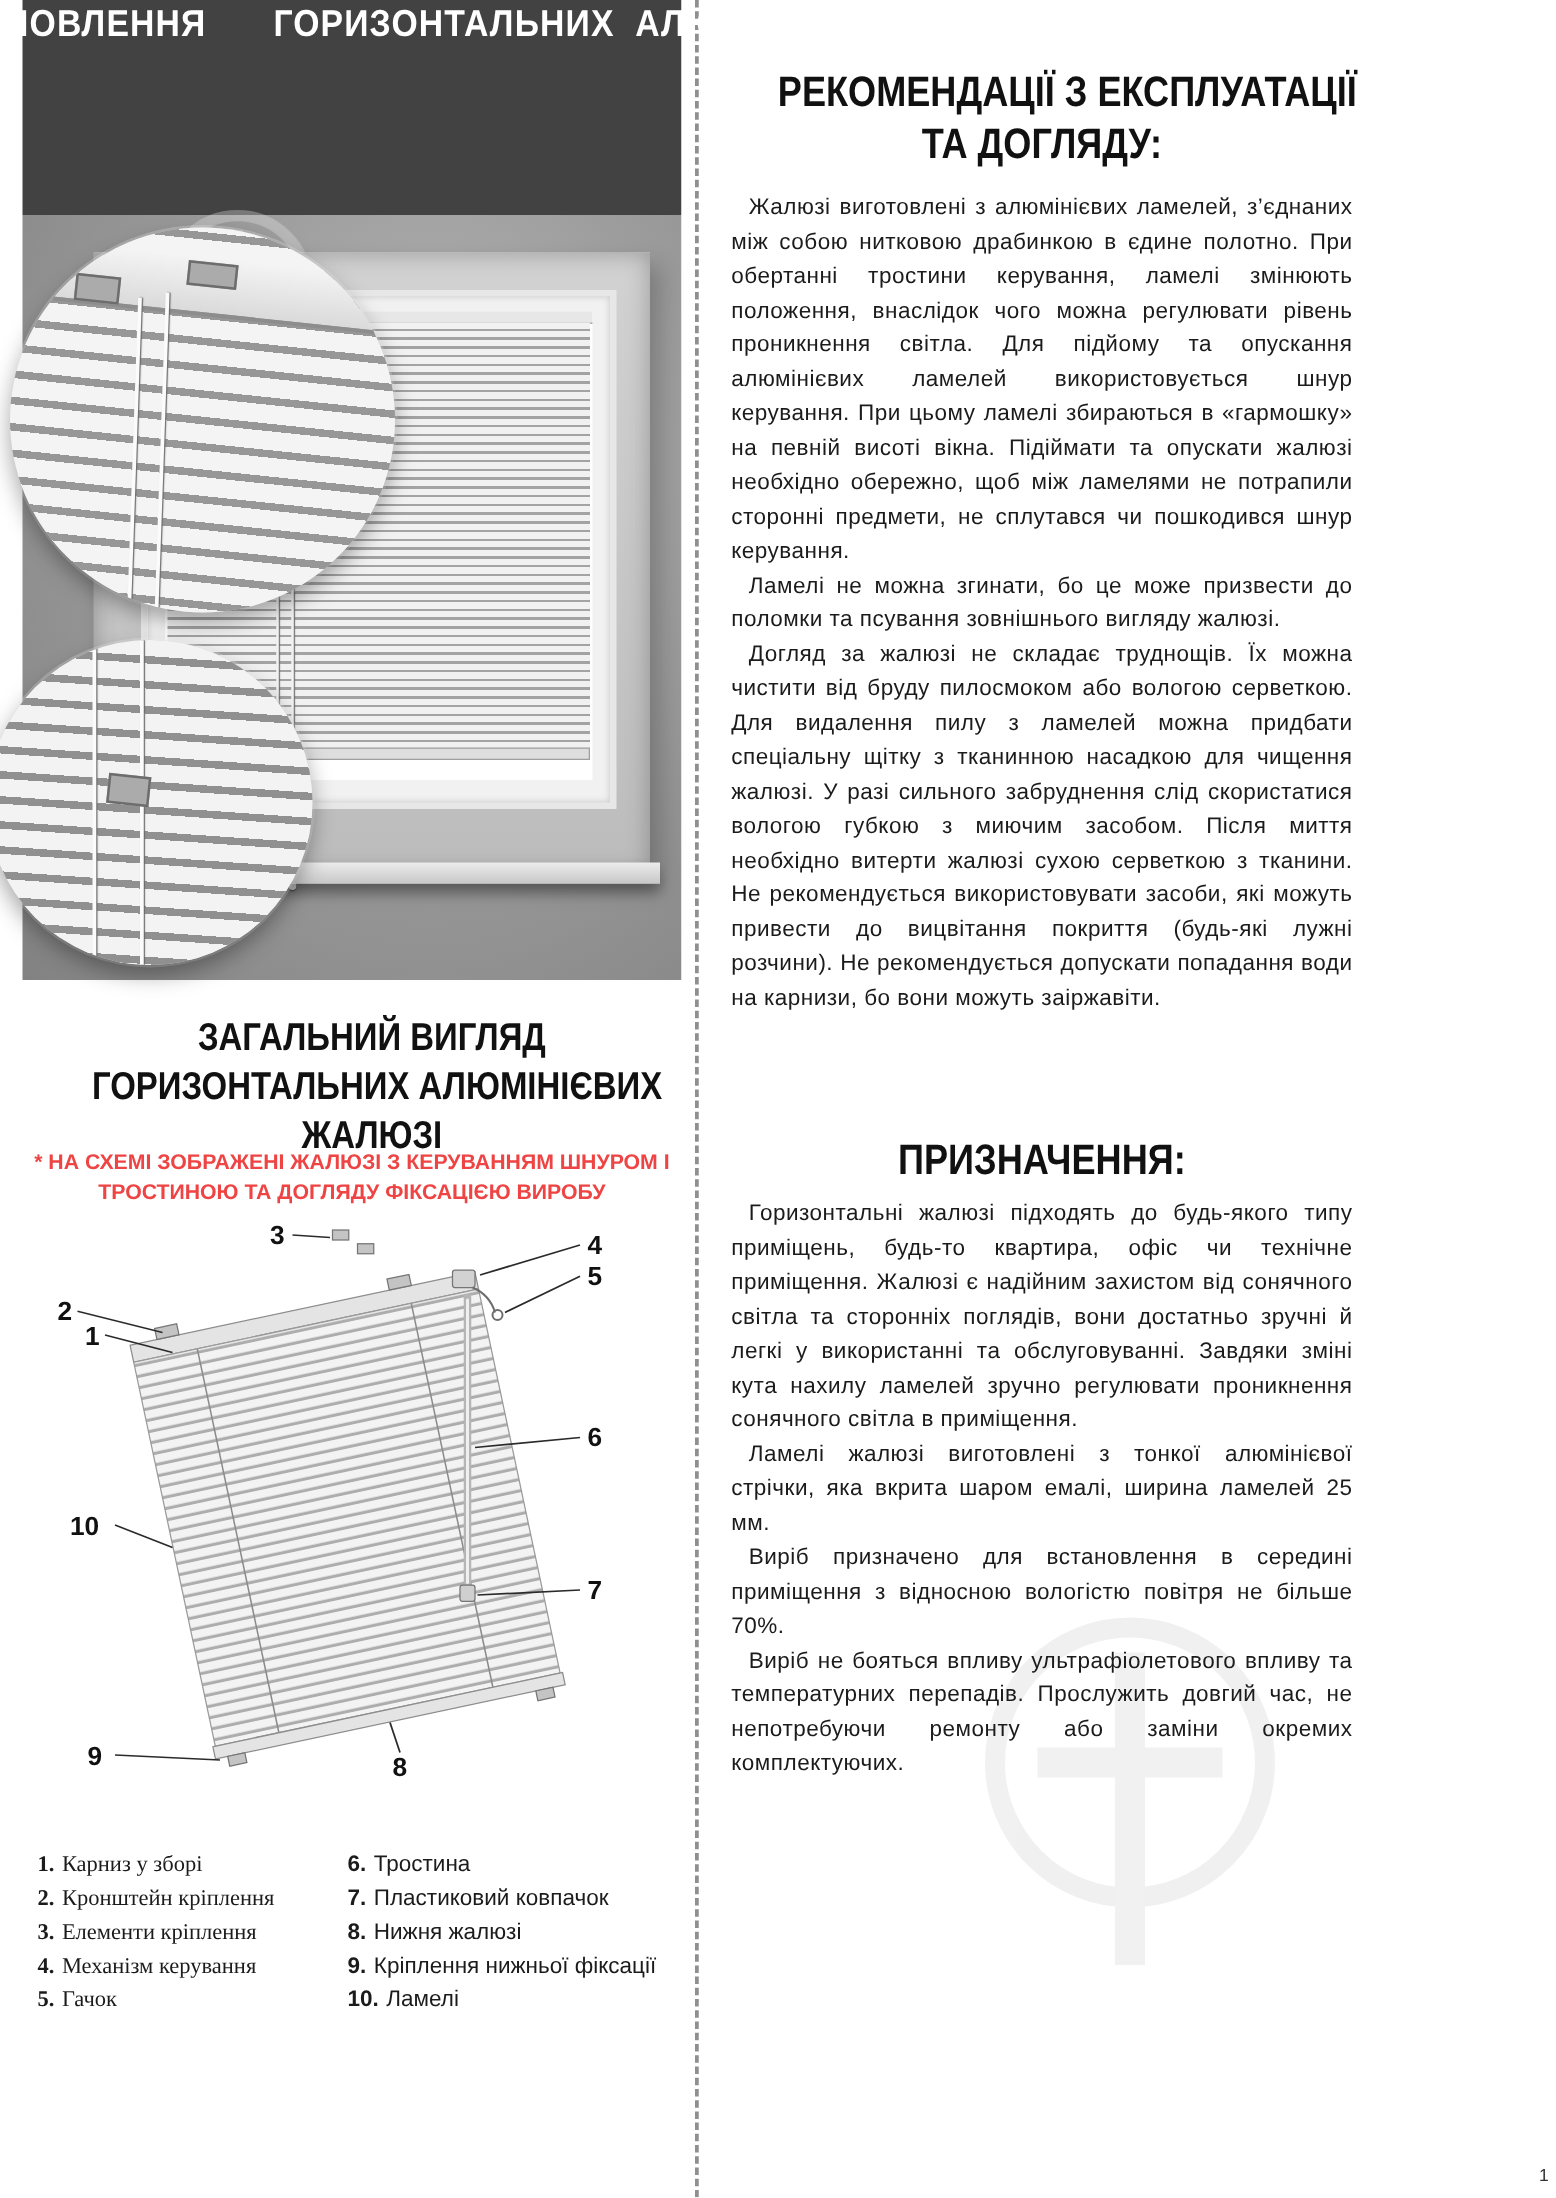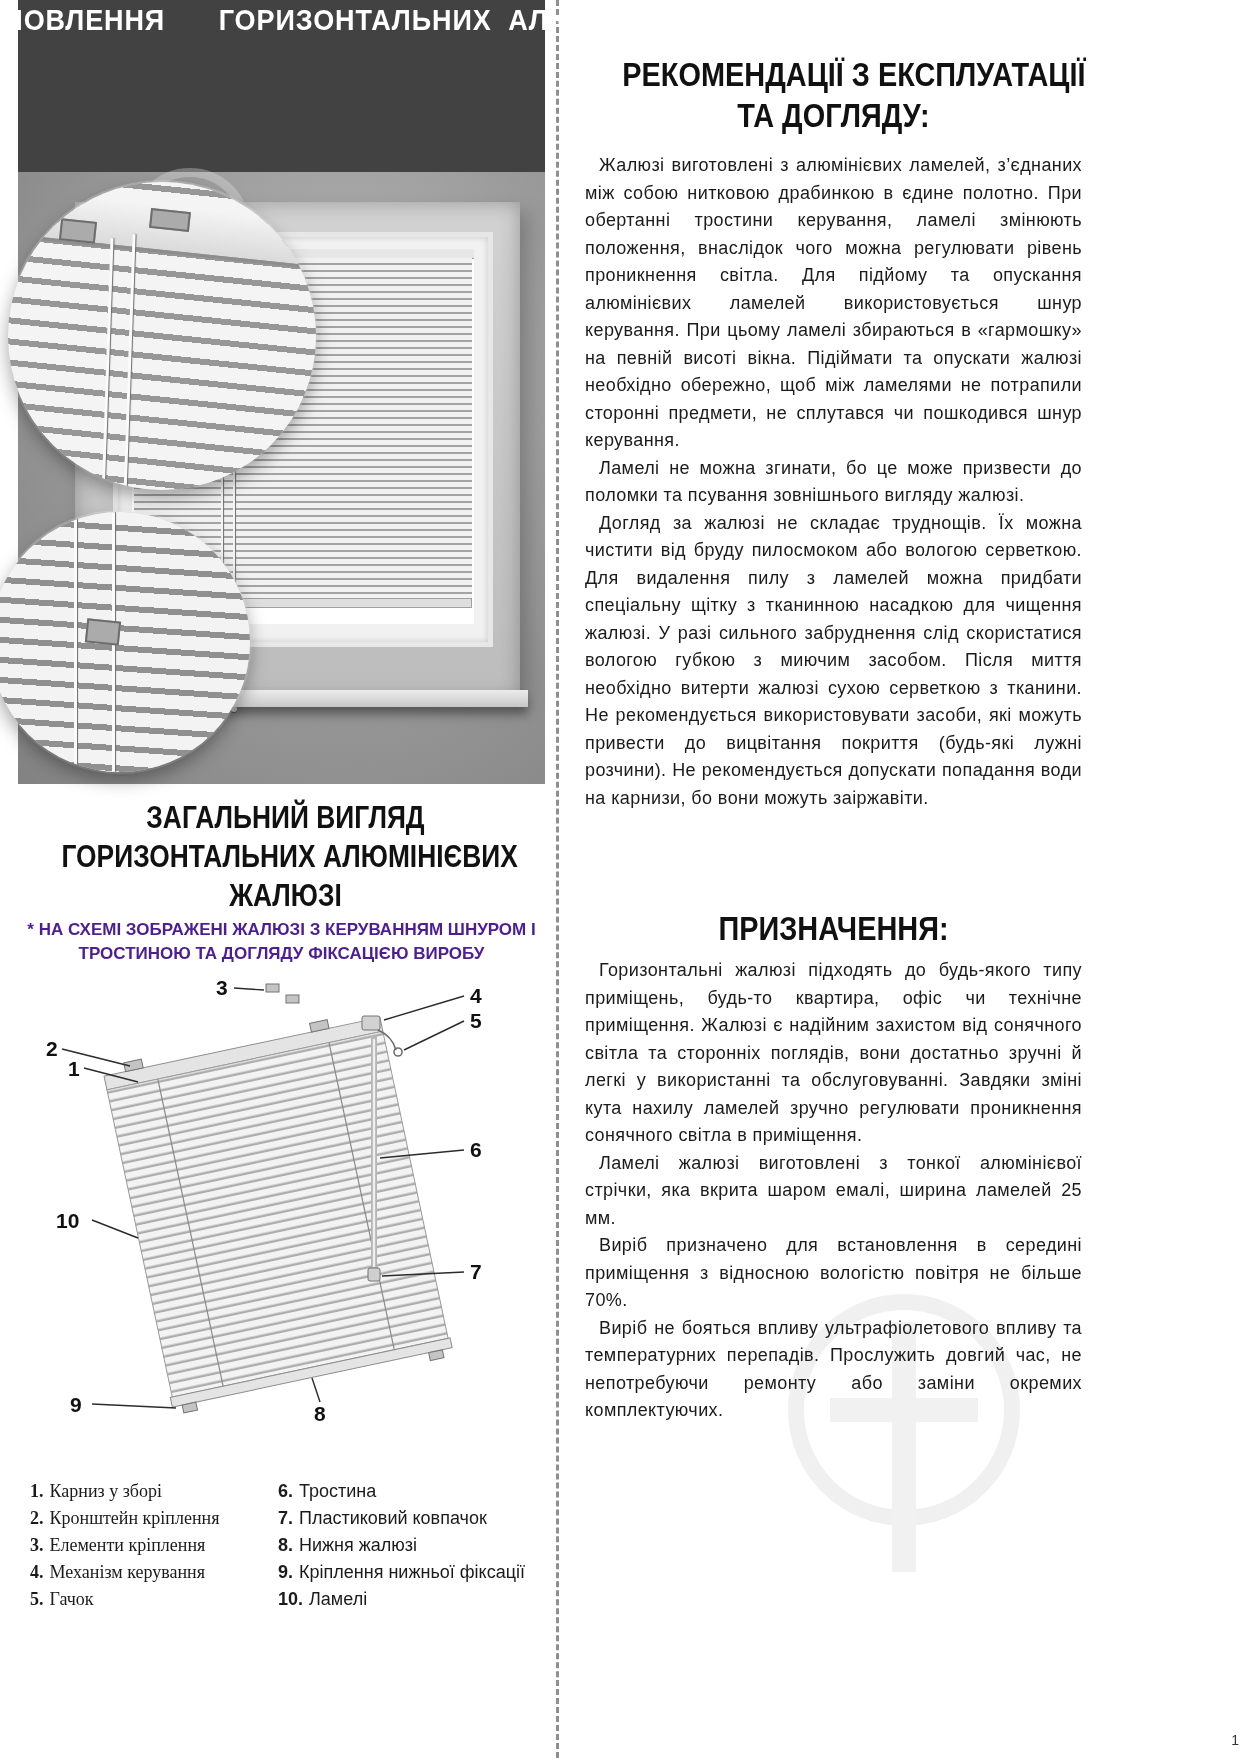--- a/index.html
+++ b/index.html
@@ -76,26 +76,26 @@
   .zc-cord { position:absolute; width:3px; background:#fbfbfb; box-shadow:1px 0 1px #6a6a6a; }
   .zc-top .ca { left:98px; top:56px; height:260px; transform:rotate(2deg); }
   .zc-top .cb { left:120px; top:52px; height:264px; transform:rotate(2deg); }
   .zc-bottom { left:-28px; top:340px; width:260px; height:260px; }
   .zc-bottom .stripes { position:absolute; inset:-30px; background:repeating-linear-gradient(184deg,#f3f3f3 0 14px,#909090 14px 20px); }
   .zc-bottom .ca { left:84px; top:0; height:260px; }
   .zc-bottom .cb { left:122px; top:0; height:260px; }
   .zc-bottom .holder { left:96px; top:108px; width:30px; height:20px; }
 
   
-  .gen-heading { position:absolute; left:18px; top:794px; width:527px; text-align:center; margin:4px; }
+  .gen-heading { position:absolute; left:18px; top:794px; width:527px; text-align:center; margin:16px; }
   .gen-heading .hline, .heading .hline {
     display:block; font-weight:700; white-space:nowrap; transform:scaleX(0.85); transform-origin:center;
   }
   .gen-heading .hline { font-size:31px; line-height:39px; color:#111; }
-  .note { position:absolute; left:18px; top:918px; width:527px; margin:0; text-align:center; font-weight:700; font-size:17px; line-height:24px; color:#4c1d95; }
+  .note { position:absolute; left:18px; top:918px; width:527px; margin:0; text-align:center; font-weight:700; font-size:17px; line-height:24px; color:#ef4444; }
 
   
   .diagram { position:absolute; left:18px; top:972px; width:527px; height:495px; }
   .diagram svg { width:100%; height:100%; display:block; }
   .rail { fill:#e4e4e4; stroke:#8d8d8d; stroke-width:1; }
   .bracket { fill:#c4c4c4; stroke:#757575; stroke-width:1; }
   .cordline { stroke:#8a8a8a; stroke-width:1.2; }
   .mech { fill:#d2d2d2; stroke:#757575; stroke-width:1; }
   .cap { fill:#cfcfcf; stroke:#757575; stroke-width:1; }
   .wandline { stroke:#b5b5b5; stroke-width:6; stroke-linecap:round; }

